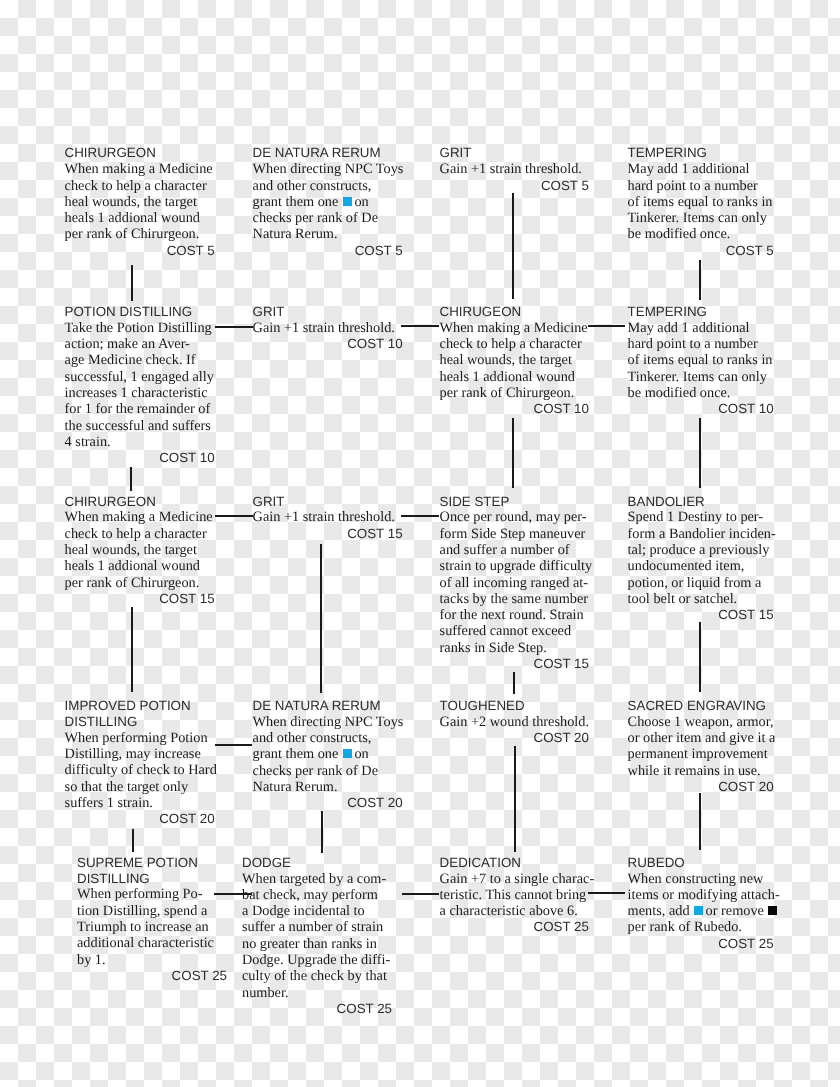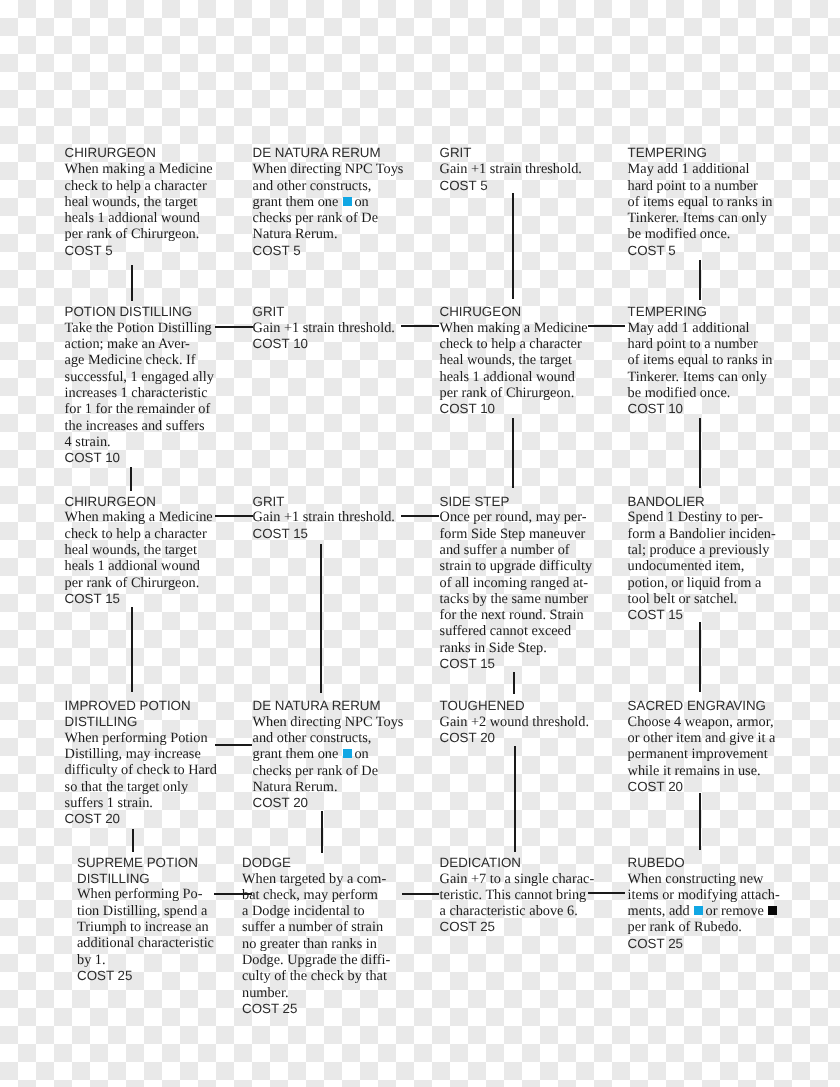--- a/index.html
+++ b/index.html
@@ -24,21 +24,21 @@
     white-space:pre-line;
   }
   .n-desc{
     font-family:"Liberation Serif", serif;
     font-size:14.3px;line-height:16.3px;color:#1a1a1a;
     white-space:nowrap;
   }
   .n-cost{
     font-family:"Liberation Sans", sans-serif;
     font-size:13.35px;line-height:16.3px;color:#2b2b2b;
-    white-space:nowrap;
+    text-align:right;white-space:nowrap;
   }
   .sq{display:inline-block;width:8.9px;height:9px;vertical-align:baseline;position:relative;top:0.2px;left:0.8px;}
   .sq-blue{background:#11a7e4;}
   .sq-black{background:#080808;}
   .link{position:absolute;background:#1a1a1a;}
 
 </style>
 </head>
 <body>
 
@@ -123,21 +123,21 @@
     <div class="n-desc">
       <span>successful, 1 engaged ally</span>
     </div>
     <div class="n-desc">
       <span>increases 1 characteristic</span>
     </div>
     <div class="n-desc">
       <span>for 1 for the remainder of</span>
     </div>
     <div class="n-desc">
-      <span>the increases and suffers</span>
+      <span>the successful and suffers</span>
     </div>
     <div class="n-desc">
       <span>4 strain.</span>
     </div>
     <div class="n-cost">COST 10</div>
   </div>
   <div class="node" style="left:252.6px;top:303.9px;width:150px">
     <div class="n-title">GRIT</div>
     <div class="n-desc">
       <span>Gain +1 strain threshold.</span>
@@ -305,21 +305,21 @@
   <div class="node" style="left:439.6px;top:697.8px;width:149.3px">
     <div class="n-title">TOUGHENED</div>
     <div class="n-desc">
       <span>Gain +2 wound threshold.</span>
     </div>
     <div class="n-cost">COST 20</div>
   </div>
   <div class="node" style="left:627.6px;top:697.8px;width:146px">
     <div class="n-title">SACRED ENGRAVING</div>
     <div class="n-desc">
-      <span>Choose 4 weapon, armor,</span>
+      <span>Choose 1 weapon, armor,</span>
     </div>
     <div class="n-desc">
       <span>or other item and give it a</span>
     </div>
     <div class="n-desc">
       <span>permanent improvement</span>
     </div>
     <div class="n-desc">
       <span>while it remains in use.</span>
     </div>

